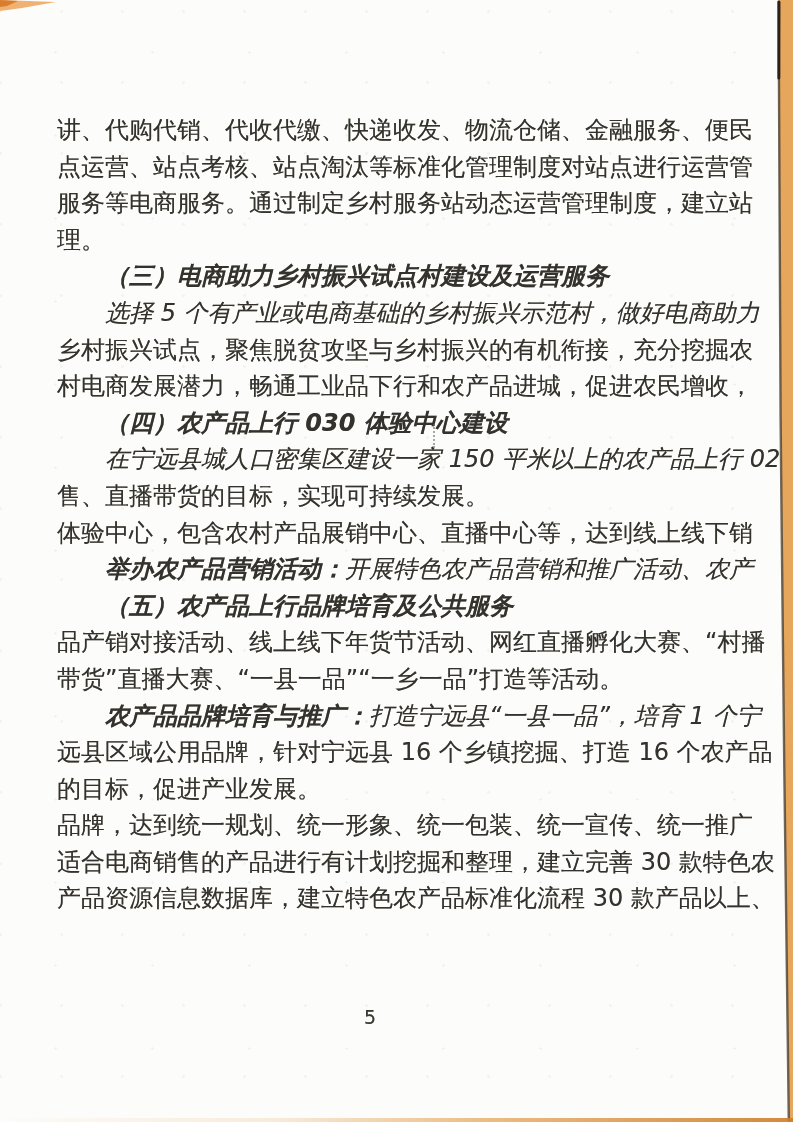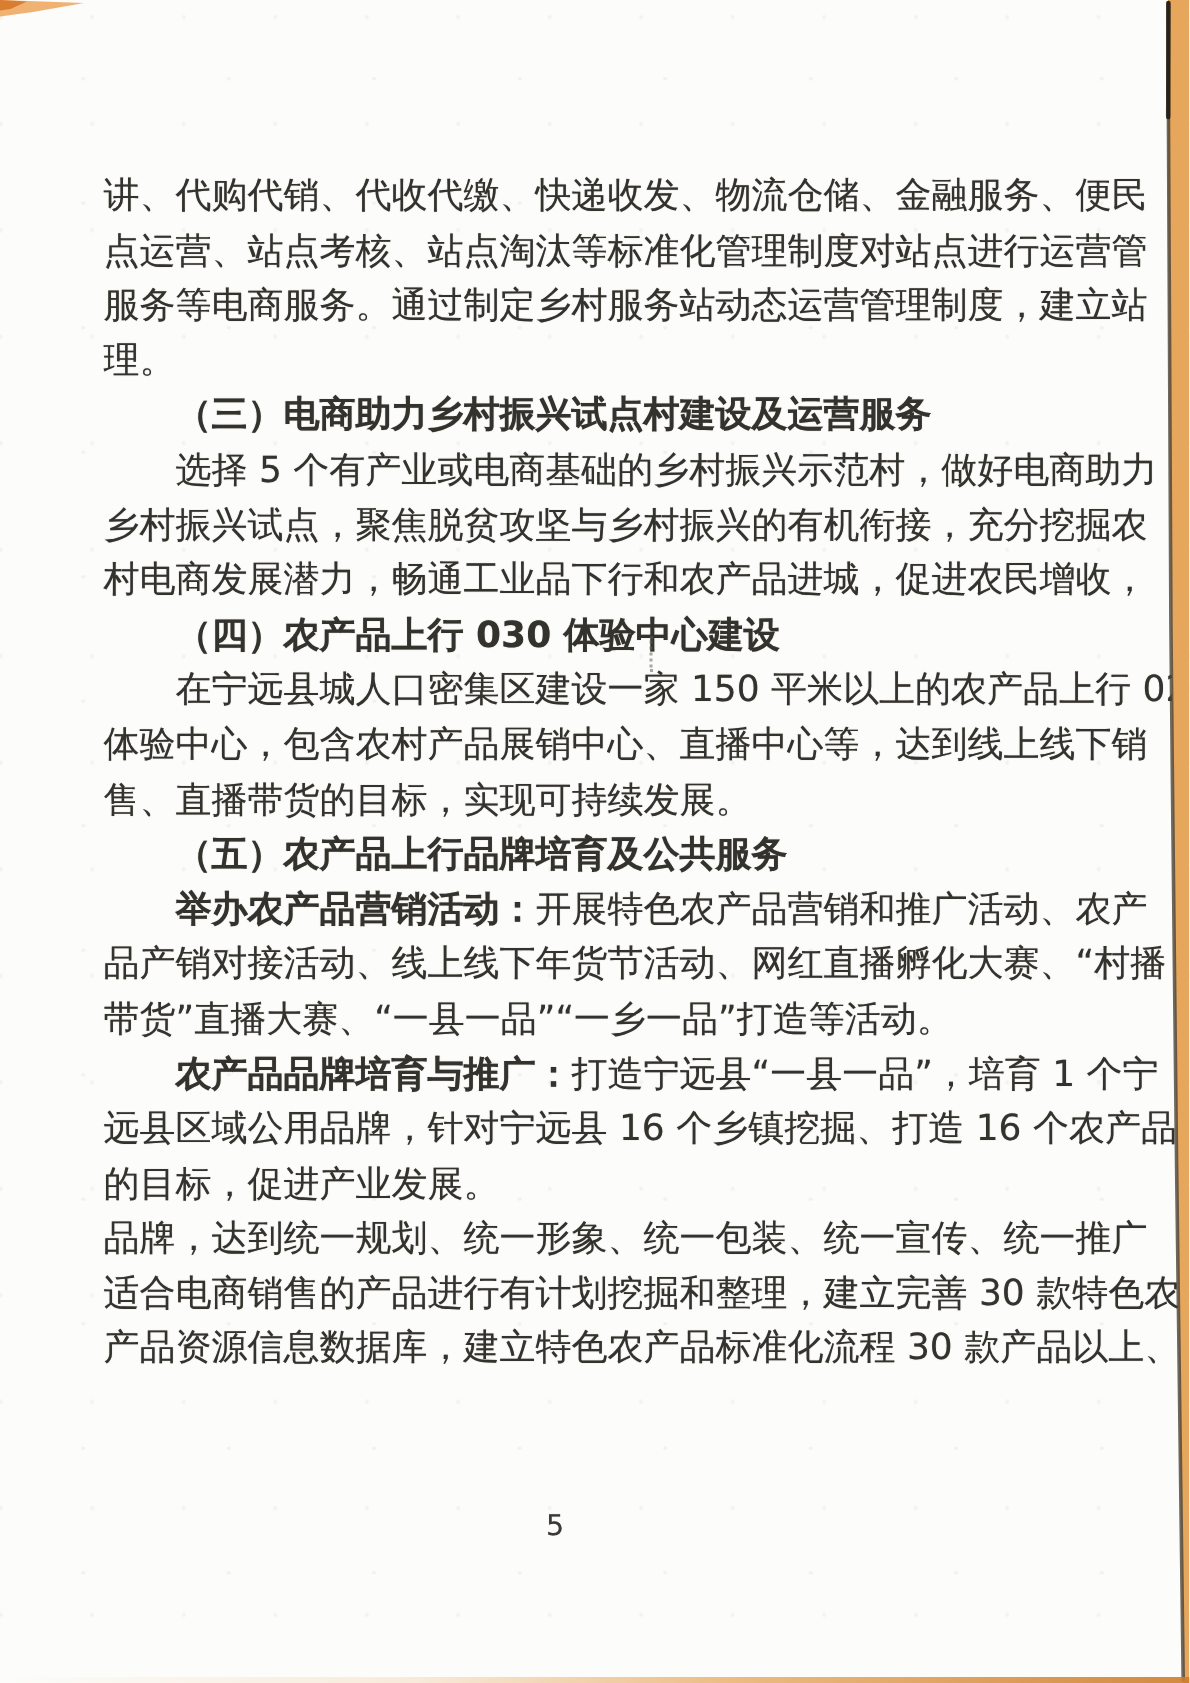--- a/index.html
+++ b/index.html
@@ -11,30 +11,30 @@
   .page{
     position:relative;width:793px;height:1122px;overflow:hidden;
     background-color:#fcfcfa;
     background-image:
       radial-gradient(rgba(140,180,175,.13) 1px, transparent 1.6px),
       radial-gradient(rgba(170,150,120,.09) 1px, transparent 1.6px);
     background-size:97px 83px,61px 71px;
     background-position:7px 11px,31px 47px;
   }
   .content{
-    position:absolute;left:57px;top:112px;width:684px;margin-left:12px;
+    position:absolute;left:57px;top:112px;width:684px;
   }
   .line{
     height:36.6px;line-height:36.6px;font-size:24px;
     color:#34322d;white-space:nowrap;
     text-shadow:0 0 .6px rgba(70,66,58,.55);
     text-align:left;
   }
   .line.just{text-align:justify;text-align-last:justify;}
-  .line.ind{text-indent:2em;}
+  .line.ind{text-indent:2em;font-style:italic;}
   .line.bold{font-weight:700;}
   .lead{font-weight:700;}
   .page-number{
     position:absolute;top:1006px;left:330px;width:80px;
     text-align:center;font-size:19px;color:#3a3833;
     text-shadow:0 0 .5px rgba(70,66,58,.5);
   }
   .edge-svg{position:absolute;top:0;right:0;width:40px;height:1122px;}
   .corner-svg{position:absolute;top:0;left:0;width:70px;height:14px;}
   .bottom-strip{
@@ -59,24 +59,24 @@
       <div class="line just">讲、代购代销、代收代缴、快递收发、物流仓储、金融服务、便民</div>
       <div class="line just">点运营、站点考核、站点淘汰等标准化管理制度对站点进行运营管</div>
       <div class="line just">服务等电商服务。通过制定乡村服务站动态运营管理制度，建立站</div>
       <div class="line">理。</div>
       <div class="line ind bold">（三）电商助力乡村振兴试点村建设及运营服务</div>
       <div class="line just ind">选择 5 个有产业或电商基础的乡村振兴示范村，做好电商助力</div>
       <div class="line just">乡村振兴试点，聚焦脱贫攻坚与乡村振兴的有机衔接，充分挖掘农</div>
       <div class="line just">村电商发展潜力，畅通工业品下行和农产品进城，促进农民增收，</div>
       <div class="line ind bold">（四）农产品上行 030 体验中心建设</div>
       <div class="line just ind">在宁远县城人口密集区建设一家 150 平米以上的农产品上行 020</div>
+      <div class="line">售、直播带货的目标，实现可持续发展。</div>
       <div class="line just">体验中心，包含农村产品展销中心、直播中心等，达到线上线下销</div>
-      <div class="line">售、直播带货的目标，实现可持续发展。</div>
+      <div class="line just ind"><span class="lead">举办农产品营销活动：</span>开展特色农产品营销和推广活动、农产</div>
       <div class="line ind bold">（五）农产品上行品牌培育及公共服务</div>
-      <div class="line just ind"><span class="lead">举办农产品营销活动：</span>开展特色农产品营销和推广活动、农产</div>
       <div class="line just">品产销对接活动、线上线下年货节活动、网红直播孵化大赛、“村播</div>
       <div class="line">带货”直播大赛、“一县一品”“一乡一品”打造等活动。</div>
       <div class="line just ind"><span class="lead">农产品品牌培育与推广：</span>打造宁远县“一县一品”，培育 1 个宁</div>
       <div class="line just">远县区域公用品牌，针对宁远县 16 个乡镇挖掘、打造 16 个农产品</div>
       <div class="line">的目标，促进产业发展。</div>
       <div class="line just">品牌，达到统一规划、统一形象、统一包装、统一宣传、统一推广</div>
       <div class="line just">适合电商销售的产品进行有计划挖掘和整理，建立完善 30 款特色农</div>
       <div class="line just">产品资源信息数据库，建立特色农产品标准化流程 30 款产品以上、</div>
     </div>
 

